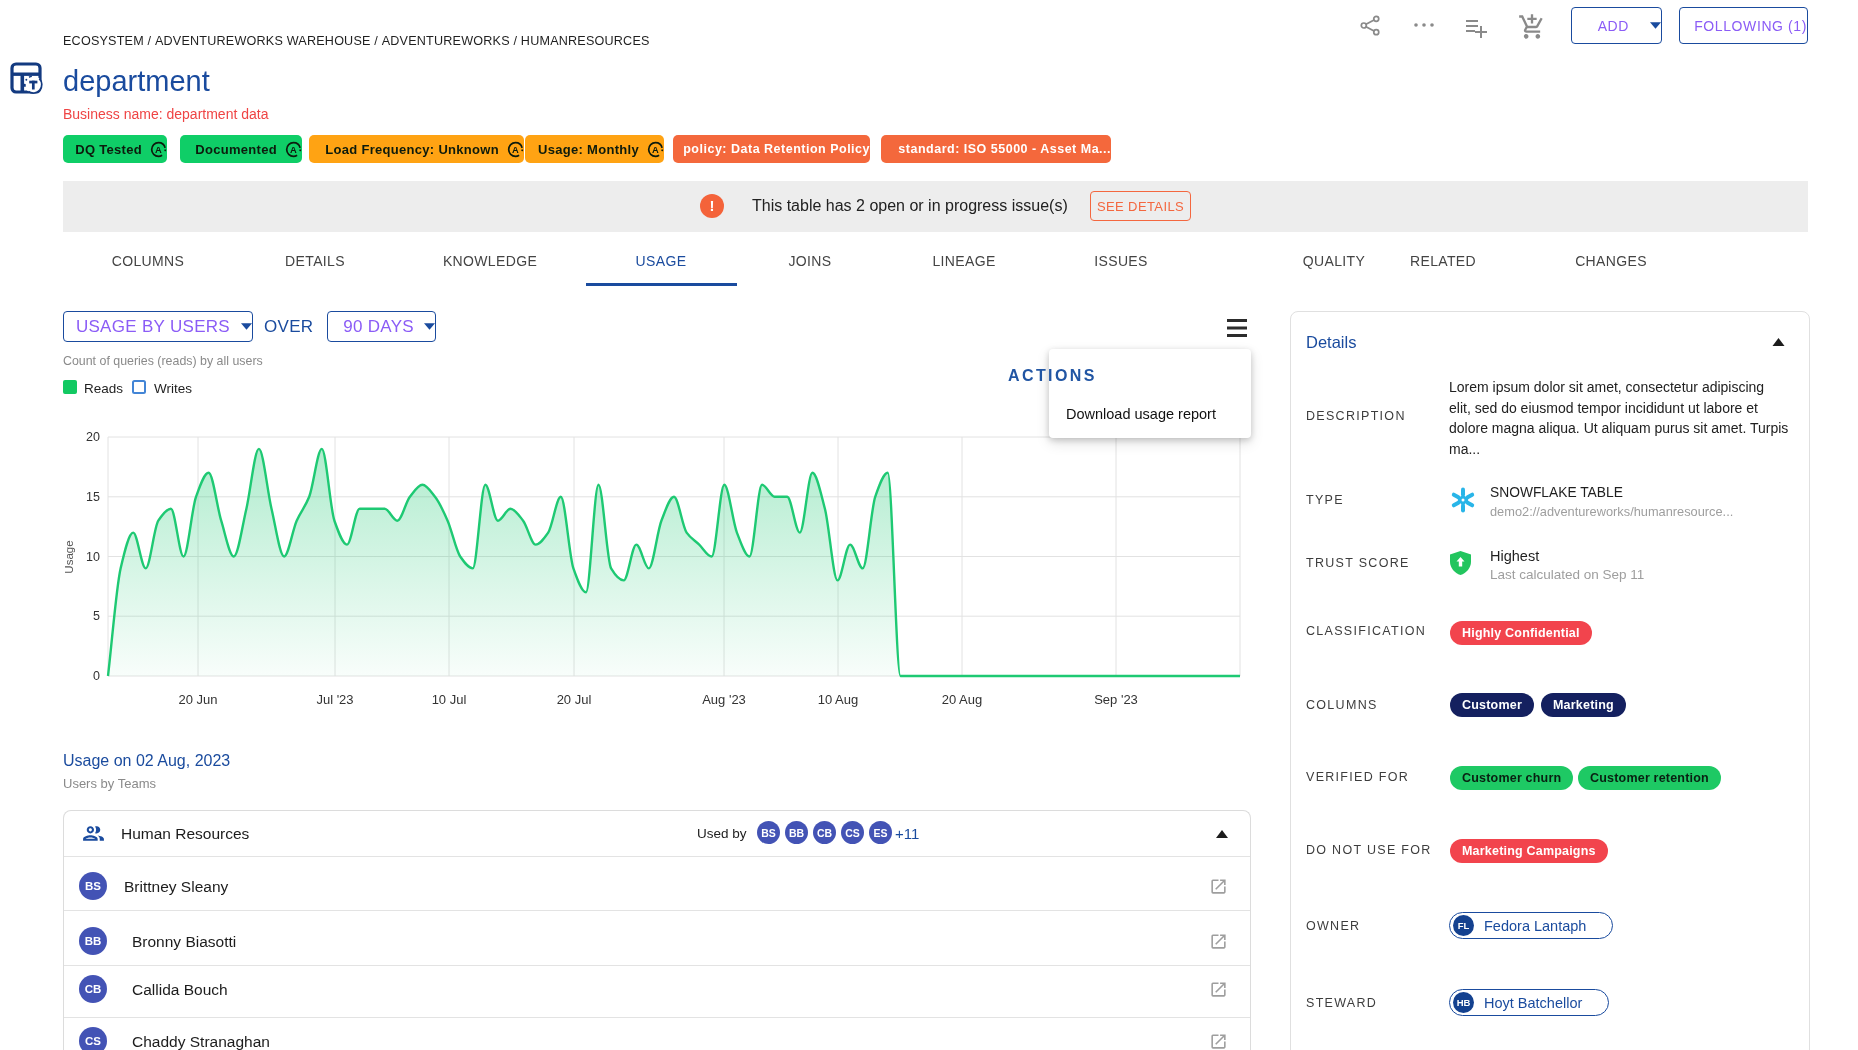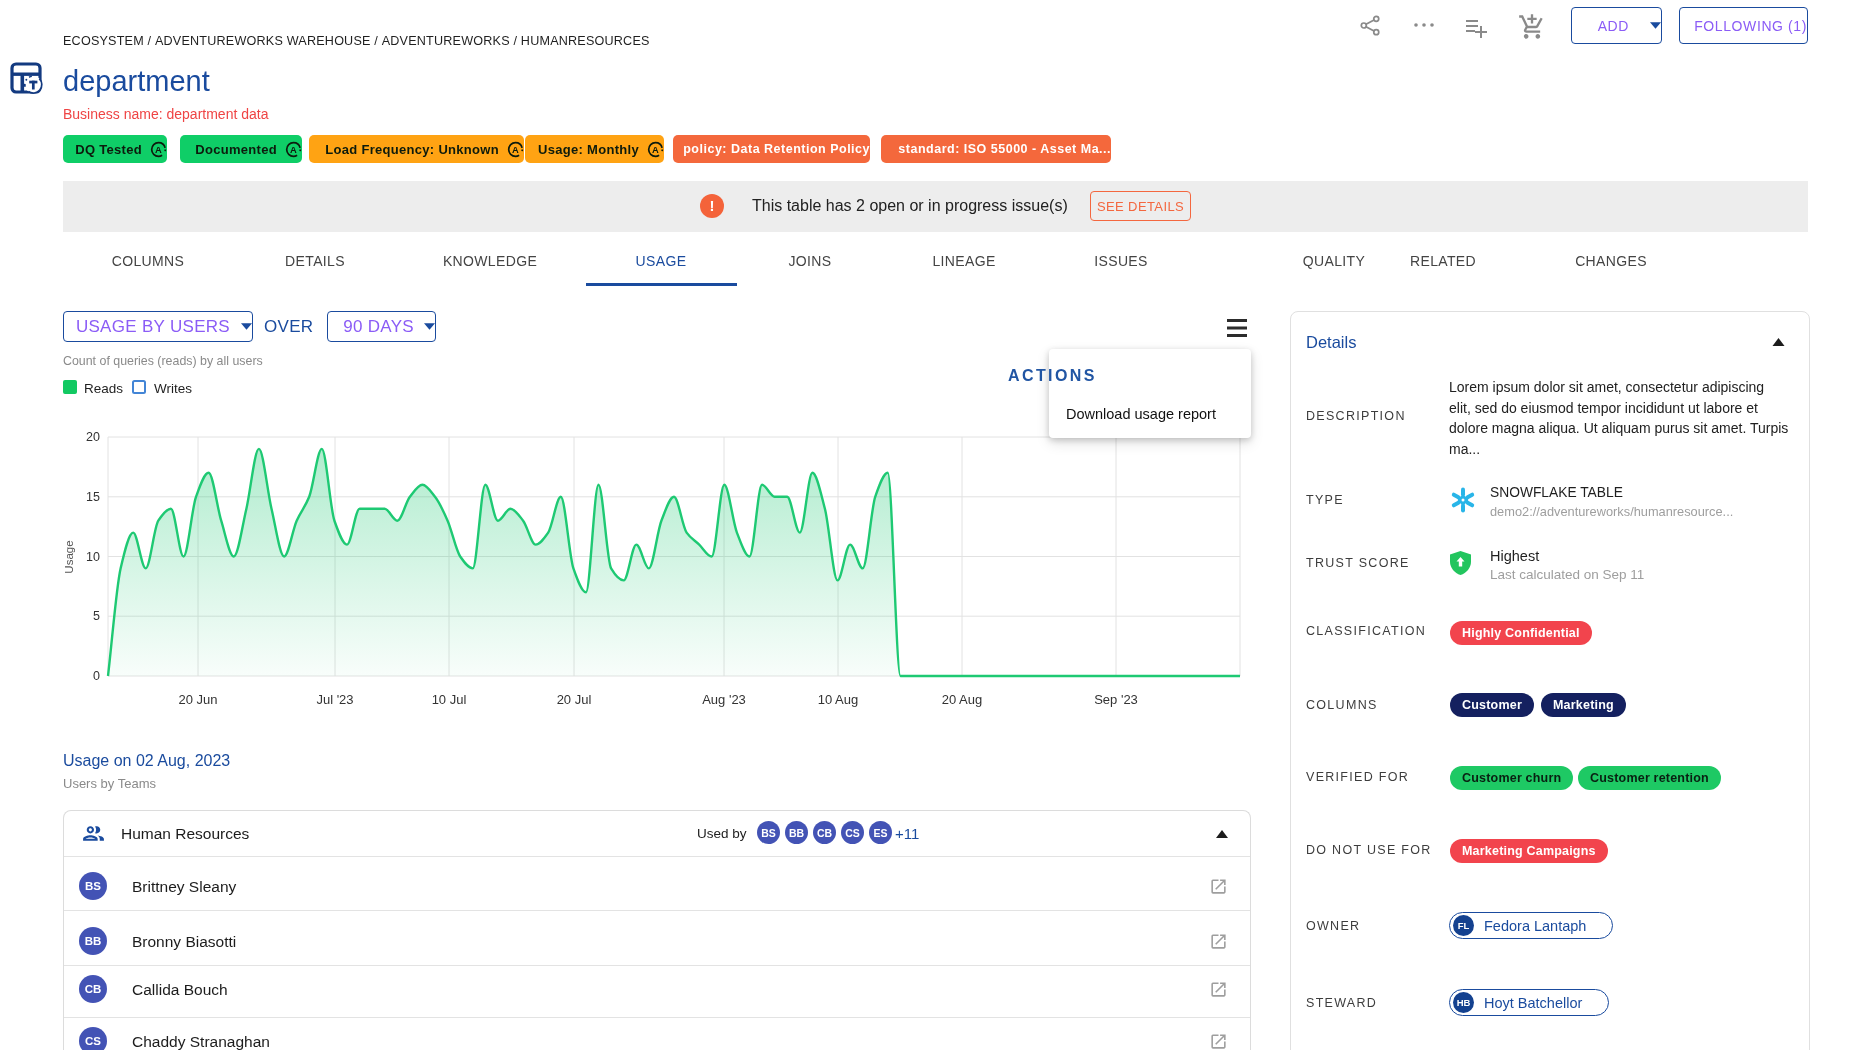--- a/index.html
+++ b/index.html
@@ -174,21 +174,21 @@
 <div class="abs" style="left:813px;top:821px;width:23px;height:23px;border-radius:50%;background:#4353b5;color:#fff;font-size:10.5px;font-weight:700;display:flex;align-items:center;justify-content:center">CB</div>
 <div class="abs" style="left:841px;top:821px;width:23px;height:23px;border-radius:50%;background:#4353b5;color:#fff;font-size:10.5px;font-weight:700;display:flex;align-items:center;justify-content:center">CS</div>
 <div class="abs" style="left:869px;top:821px;width:23px;height:23px;border-radius:50%;background:#4353b5;color:#fff;font-size:10.5px;font-weight:700;display:flex;align-items:center;justify-content:center">ES</div>
 
 <div class="abs blue" style="left:895px;top:825px;font-size:15px;font-weight:500">+11</div>
 <svg class="abs" style="left:1216px;top:830px" width="12" height="8" viewBox="0 0 12 8">
     <path d="M6 0l6 8H0z" fill="#1c1c1c"></path>
   </svg>
 <div class="abs" style="left:64px;top:856px;width:1186px;height:1px;background:#e3e3e3"></div>
 <div class="abs" style="left:79px;top:872px;width:28px;height:28px;border-radius:50%;background:#4353b5;color:#fff;font-size:11.5px;font-weight:700;display:flex;align-items:center;justify-content:center">BS</div>
-<div class="abs" style="left:132px;top:878px;font-size:15.5px;color:#1c1c1c">Brittney Sleany</div>
+<div class="abs" style="left:124px;top:878px;font-size:15.5px;color:#1c1c1c">Brittney Sleany</div>
 <svg class="abs" style="left:1209px;top:877px" width="19" height="19" viewBox="0 0 24 24" fill="#9e9e9e">
     <path d="M19 19H5V5h7V3H5a2 2 0 0 0-2 2v14a2 2 0 0 0 2 2h14c1.1 0 2-.9 2-2v-7h-2v7zM14 3v2h3.59l-9.83 9.83 1.41 1.41L19 6.41V10h2V3h-7z"></path>
   </svg>
 <div class="abs" style="left:64px;top:910px;width:1186px;height:1px;background:#e3e3e3"></div>
 <div class="abs" style="left:79px;top:927px;width:28px;height:28px;border-radius:50%;background:#4353b5;color:#fff;font-size:11.5px;font-weight:700;display:flex;align-items:center;justify-content:center">BB</div>
 <div class="abs" style="left:132px;top:933px;font-size:15.5px;color:#1c1c1c">Bronny Biasotti</div>
 <svg class="abs" style="left:1209px;top:932px" width="19" height="19" viewBox="0 0 24 24" fill="#9e9e9e">
     <path d="M19 19H5V5h7V3H5a2 2 0 0 0-2 2v14a2 2 0 0 0 2 2h14c1.1 0 2-.9 2-2v-7h-2v7zM14 3v2h3.59l-9.83 9.83 1.41 1.41L19 6.41V10h2V3h-7z"></path>
   </svg>
 <div class="abs" style="left:64px;top:965px;width:1186px;height:1px;background:#e3e3e3"></div>

